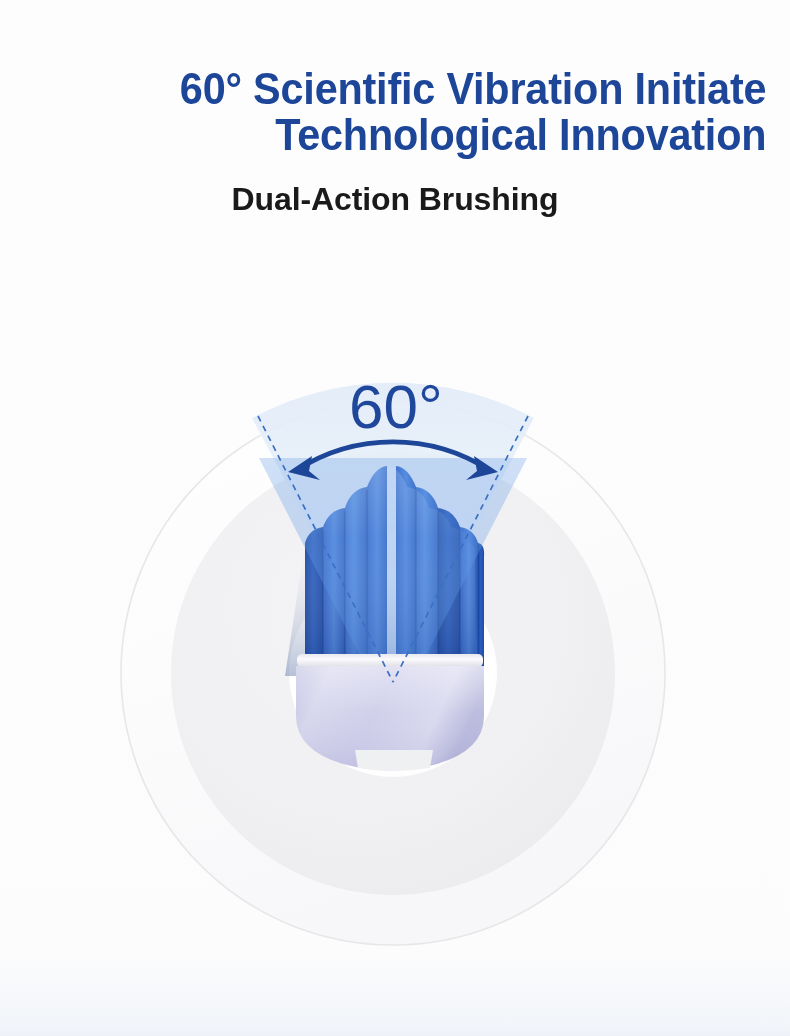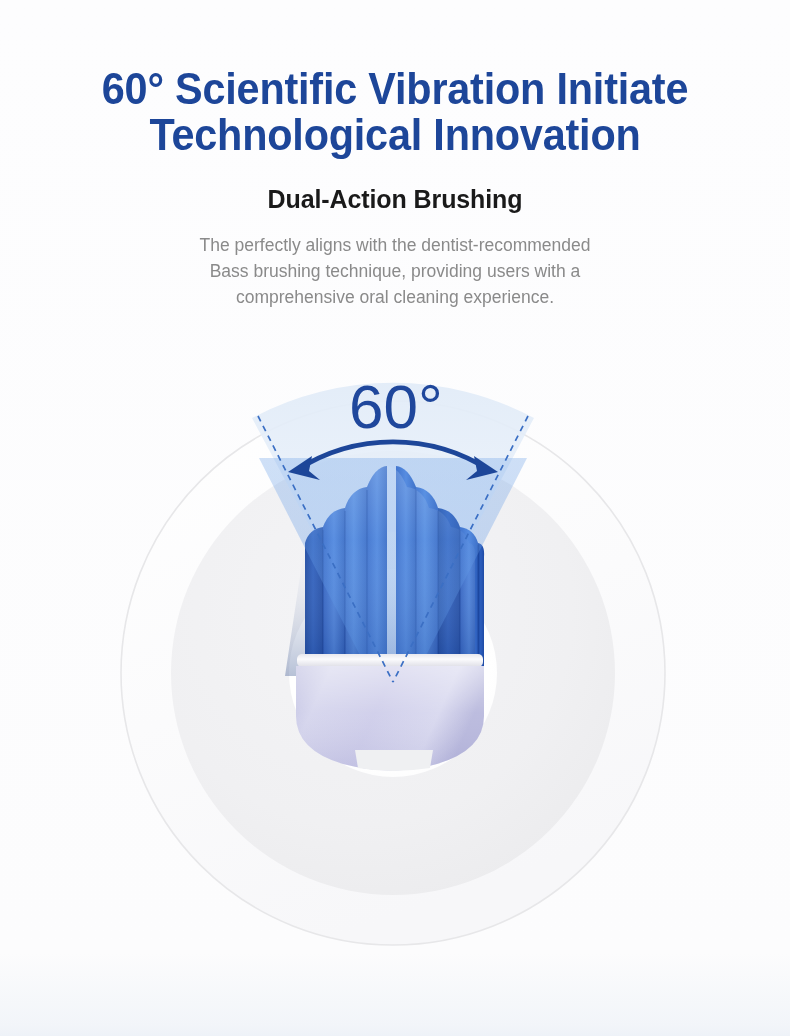--- a/index.html
+++ b/index.html
@@ -29,32 +29,33 @@
   }
   .title {
     margin: 0;
     padding-top: 66px;
     color: #1d4699;
     font-family: "Liberation Sans Narrow", "Liberation Sans", "DejaVu Sans", sans-serif;
     font-size: 44px;
     font-weight: 700;
     line-height: 46px;
     letter-spacing: -0.2px;
+    text-align: right;
     -webkit-font-smoothing: antialiased;
   }
   .title .line {
     display: block;
     white-space: nowrap;
     transform: scaleX(0.94);
   }
   .subtitle {
     margin: 0;
     padding-top: 27px;
     color: #1a1a1a;
-    font-size: 25px;
+    font-size: 32px;
     font-weight: 700;
     line-height: 28px;
     letter-spacing: -0.1px;
   }
   .body-copy {
     margin: 0 auto;
     padding-top: 19px;
     width: 560px;
     color: #8a8a8a;
     font-size: 17.5px;
@@ -81,25 +82,20 @@
 
   <div class="header">
 
     <h1 class="title">
       <span class="line">60° Scientific Vibration Initiate</span>
       <span class="line">Technological Innovation</span>
     </h1>
 
     <h2 class="subtitle">Dual-Action Brushing</h2>
 
-    <p class="body-copy">
-      <span class="line">The perfectly aligns with the dentist-recommended</span>
-      <span class="line">Bass brushing technique, providing users with a</span>
-      <span class="line">comprehensive oral cleaning experience.</span>
-    </p>
 
   </div>
 
   <div class="illustration">
     <svg width="790" height="700" viewBox="0 0 790 700" xmlns="http://www.w3.org/2000/svg" role="img">
       <title>Toothbrush head with blue bristles shown inside concentric gray circles, with a 60 degree angle arc and dashed guide lines marking the sweep of the bristles.</title>
 
       <defs>
 
         <linearGradient id="ringShade" x1="0" y1="0" x2="0.35" y2="1">

